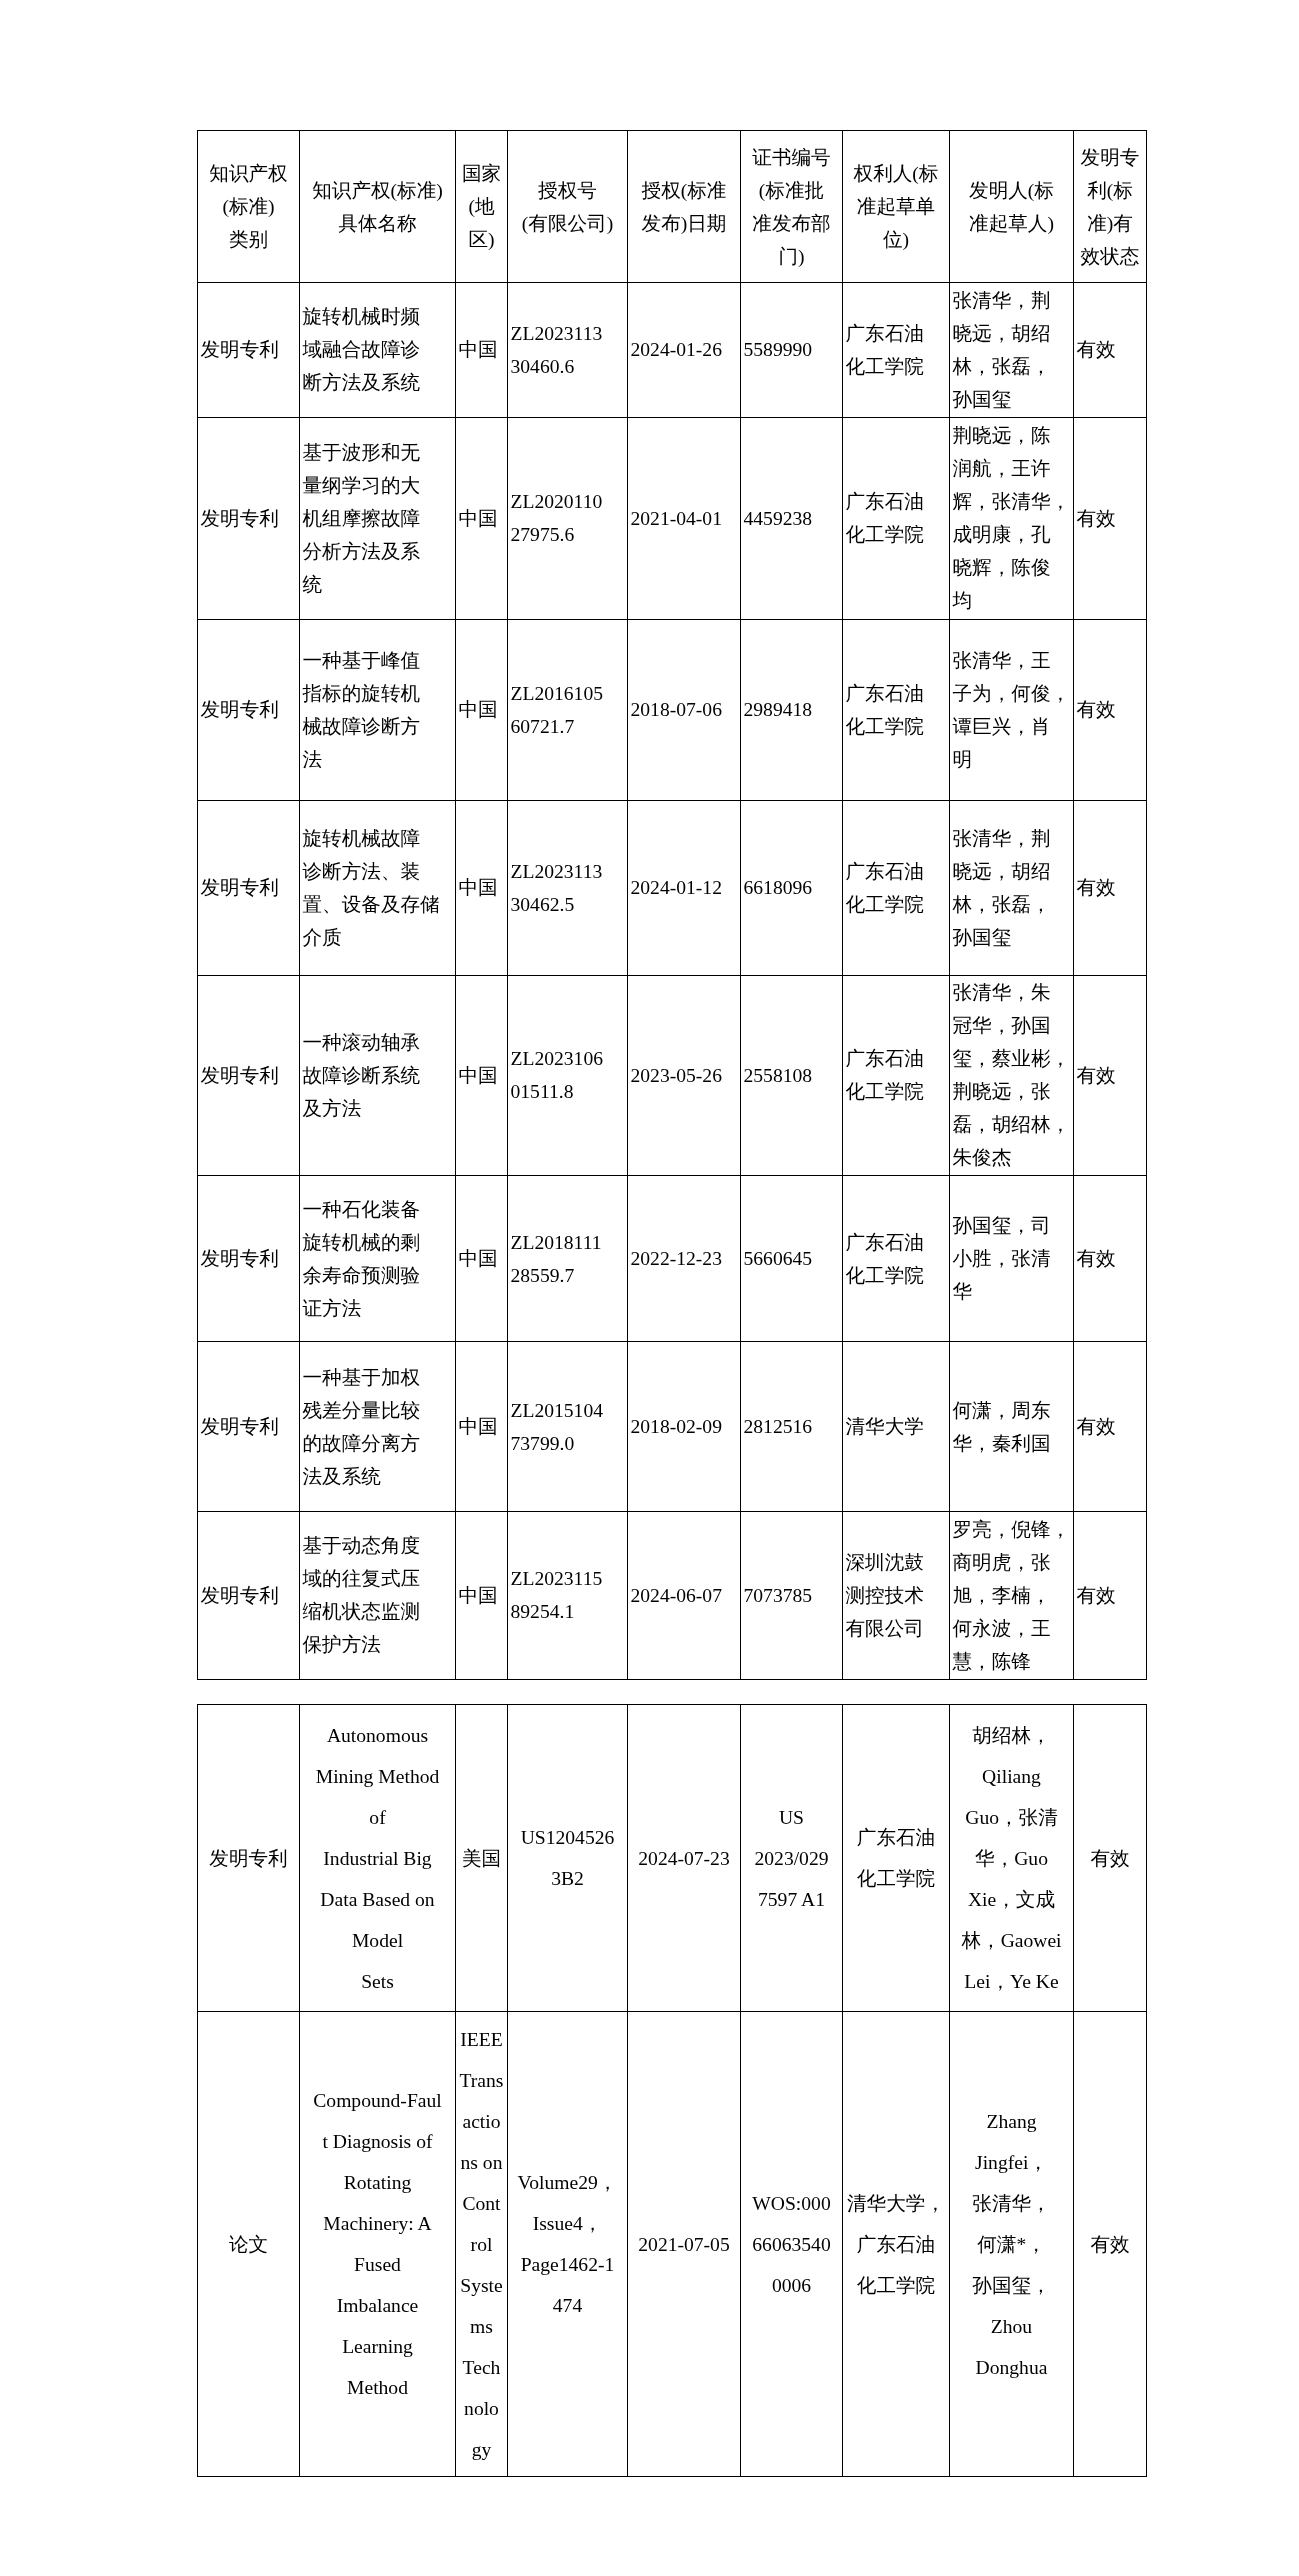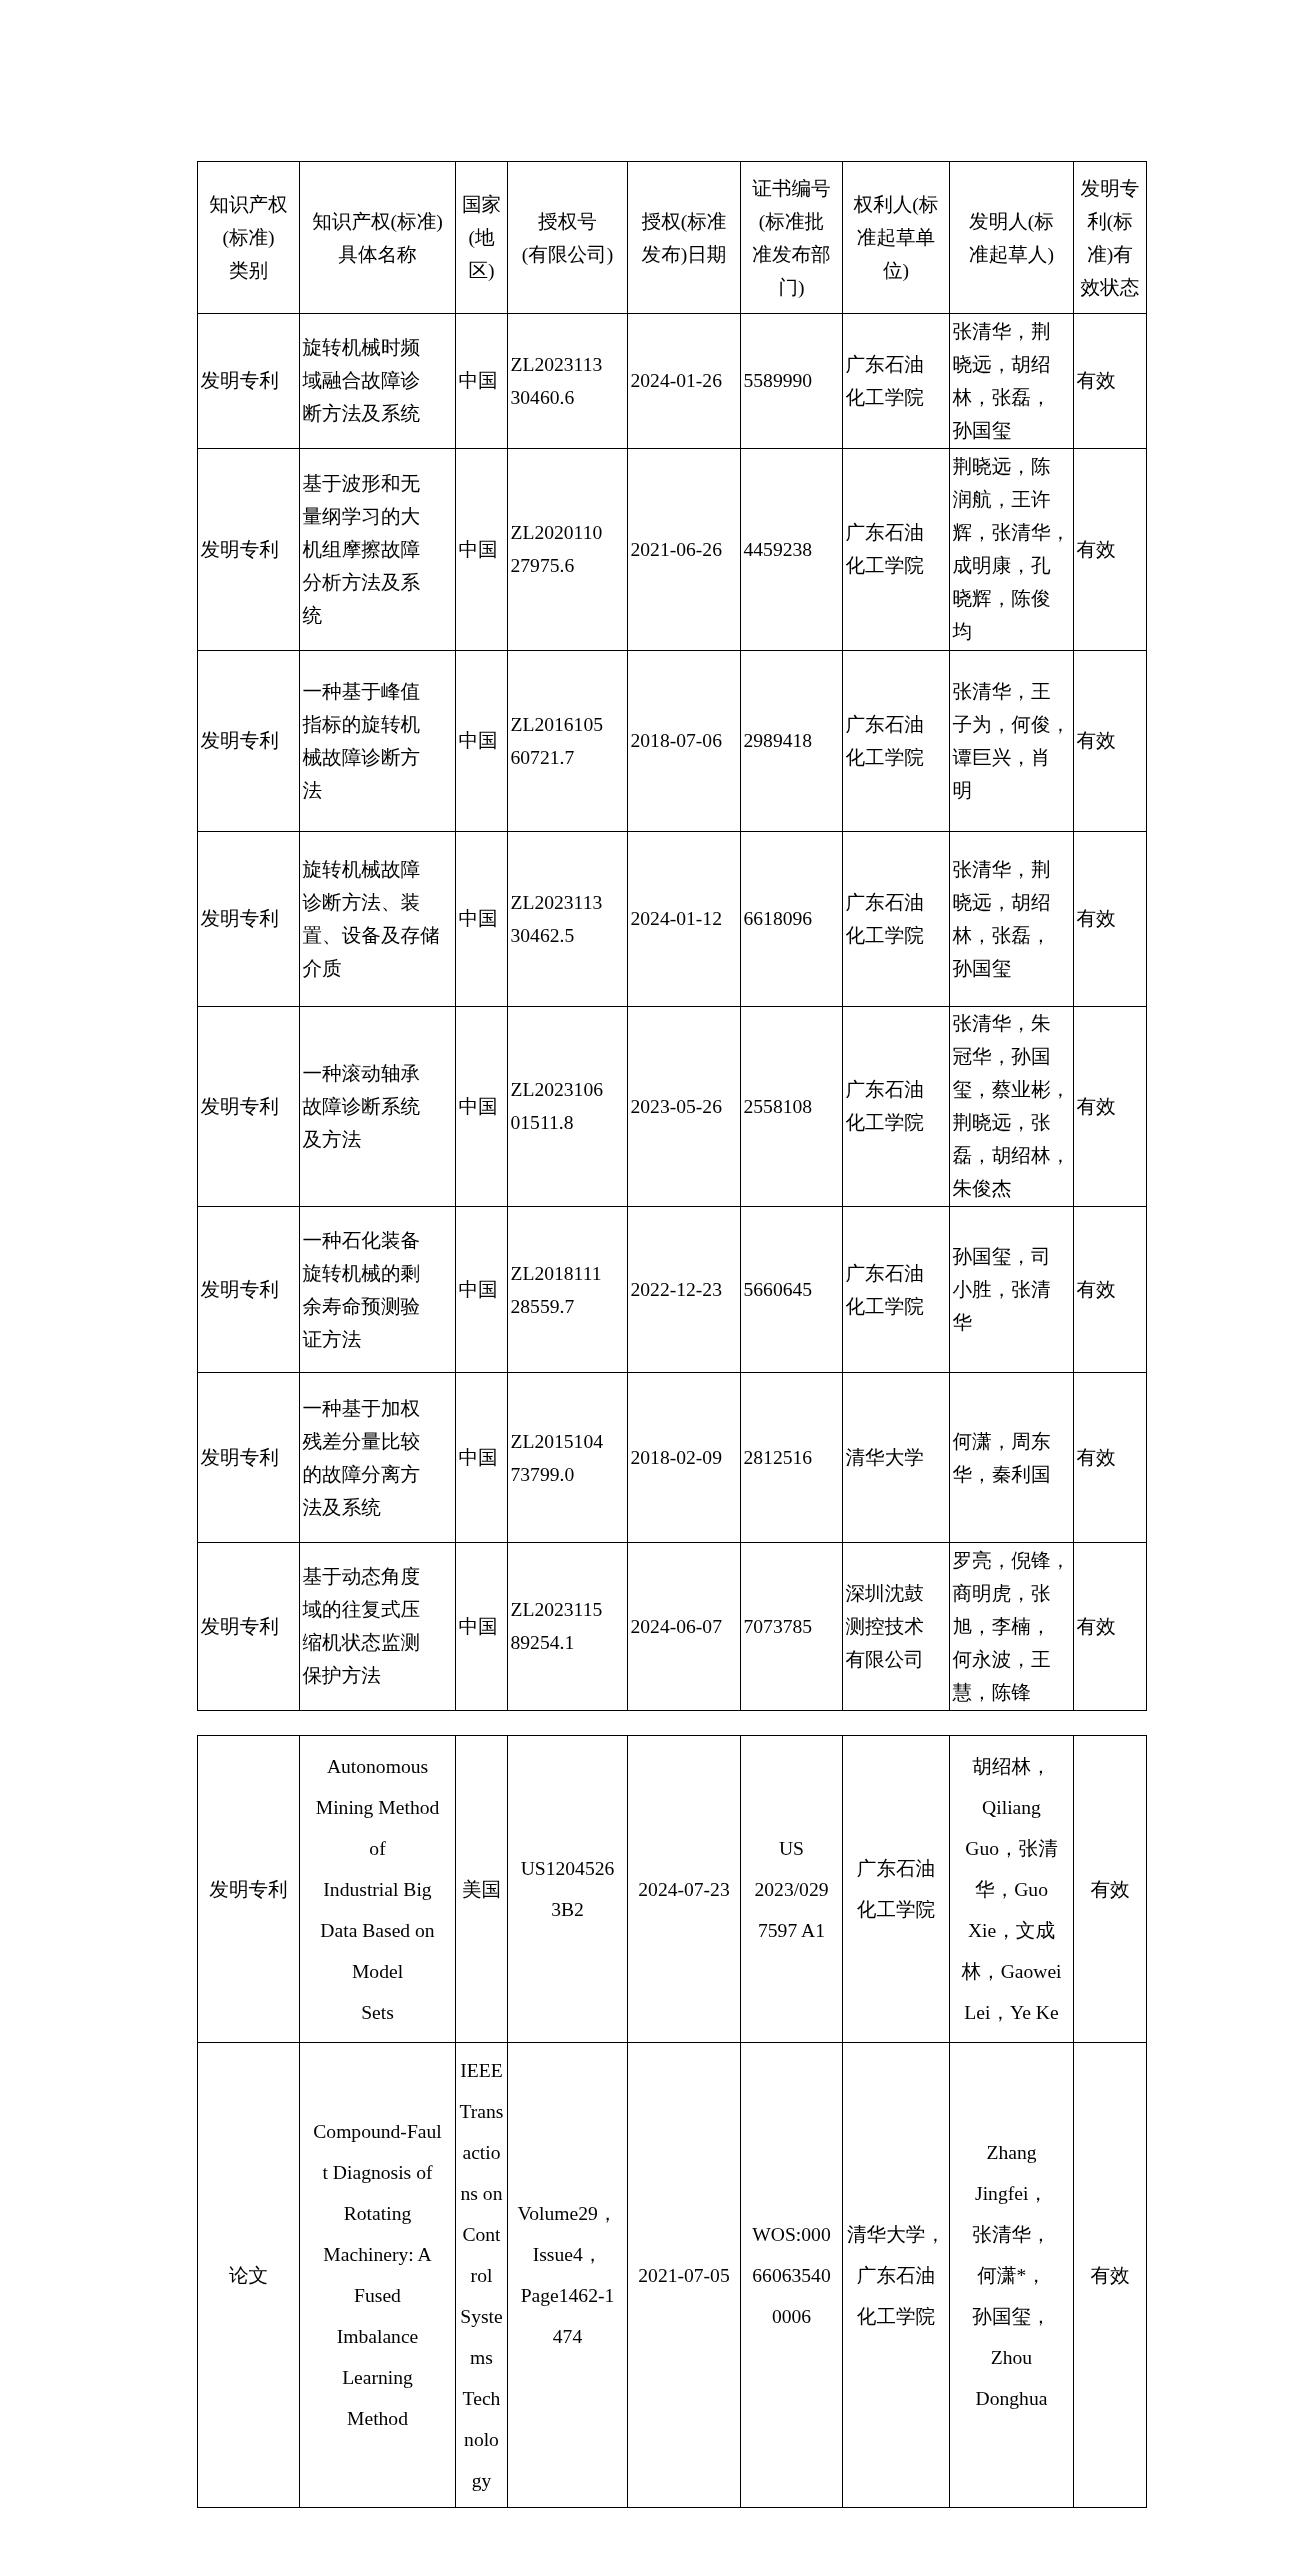--- a/index.html
+++ b/index.html
@@ -1,18 +1,18 @@
 <!DOCTYPE html>
 <html style="font-size:13px"><head>
 <meta charset="utf-8">
 <style>
   html,body{margin:0;padding:0;background:#ffffff;}
   body{width:1299px;height:2576px;position:relative;color:#000;
        font-family:"Liberation Serif","DejaVu Serif",serif;}
-  .page{position:absolute;left:197px;top:130px;width:949px;margin-top:31px;}
+  .page{position:absolute;left:197px;top:130px;width:949px;}
   table{border-collapse:collapse;table-layout:fixed;width:949px;background:#fff;}
   td,th{border:1.6px solid #000;vertical-align:middle;padding:0.8px 2.5px;
         white-space:pre-wrap;word-wrap:break-word;font-weight:normal;
         font-size:19.6px;text-align:left;}
   .t1 td,.t1 th{line-height:33px;}
   .t2 td{line-height:41px;text-align:center;}
   th{text-align:center;}
   td.center{text-align:center;}
   .gap{height:24.6px;}
 </style>
@@ -82,21 +82,21 @@
     <tr style="height:202px">
       <td>发明专利</td>
       <td>基于波形和无
 量纲学习的大
 机组摩擦故障
 分析方法及系
 统</td>
       <td>中国</td>
       <td>ZL2020110
 27975.6</td>
-      <td>2021-06-26</td>
+      <td>2021-04-01</td>
       <td>4459238</td>
       <td>广东石油
 化工学院</td>
       <td>荆晓远，陈
 润航，王许
 辉，张清华，
 成明康，孔
 晓辉，陈俊
 均</td>
       <td>有效</td>

